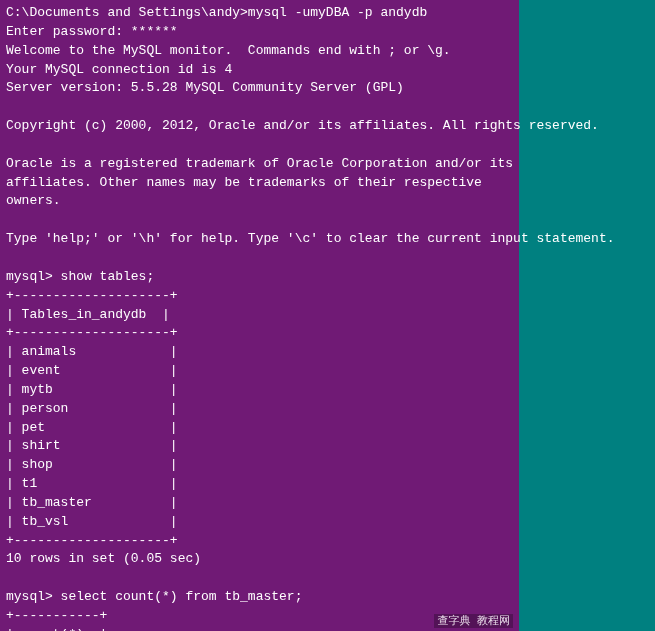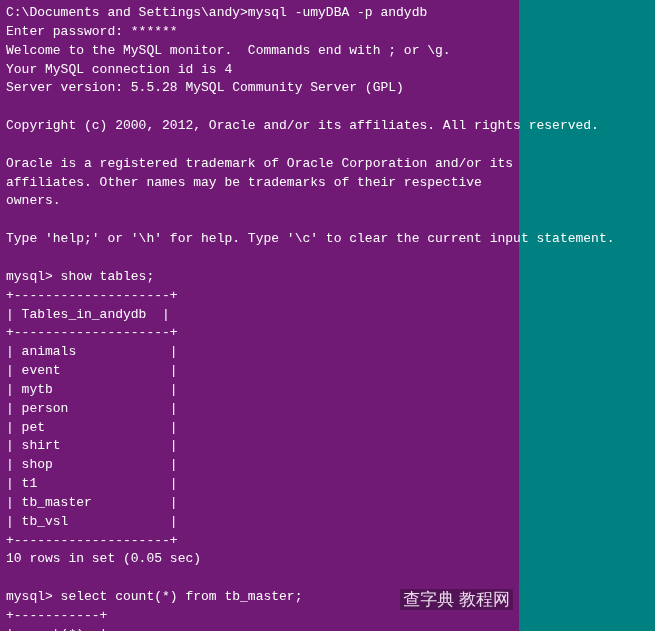--- a/index.html
+++ b/index.html
@@ -27,25 +27,25 @@
     }
 
     .terminal-content {
       white-space: pre;
       line-height: 1.45;
       color: #ffffff;
     }
 
     .watermark {
       position: absolute;
-      bottom: 20px;
+      bottom: 3px;
       right: 6px;
       color: #ffffff;
-      font-size: 17px;
-      font-family: Liberation Sans, sans-serif;
+      font-size: 11px;
+      font-family: Liberation Mono, monospace;
       opacity: 0.85;
     }
 
     .watermark span {
       background: rgba(0,0,0,0.3);
       padding: 1px 3px;
     }
   </style>
 </head>
 <body>

